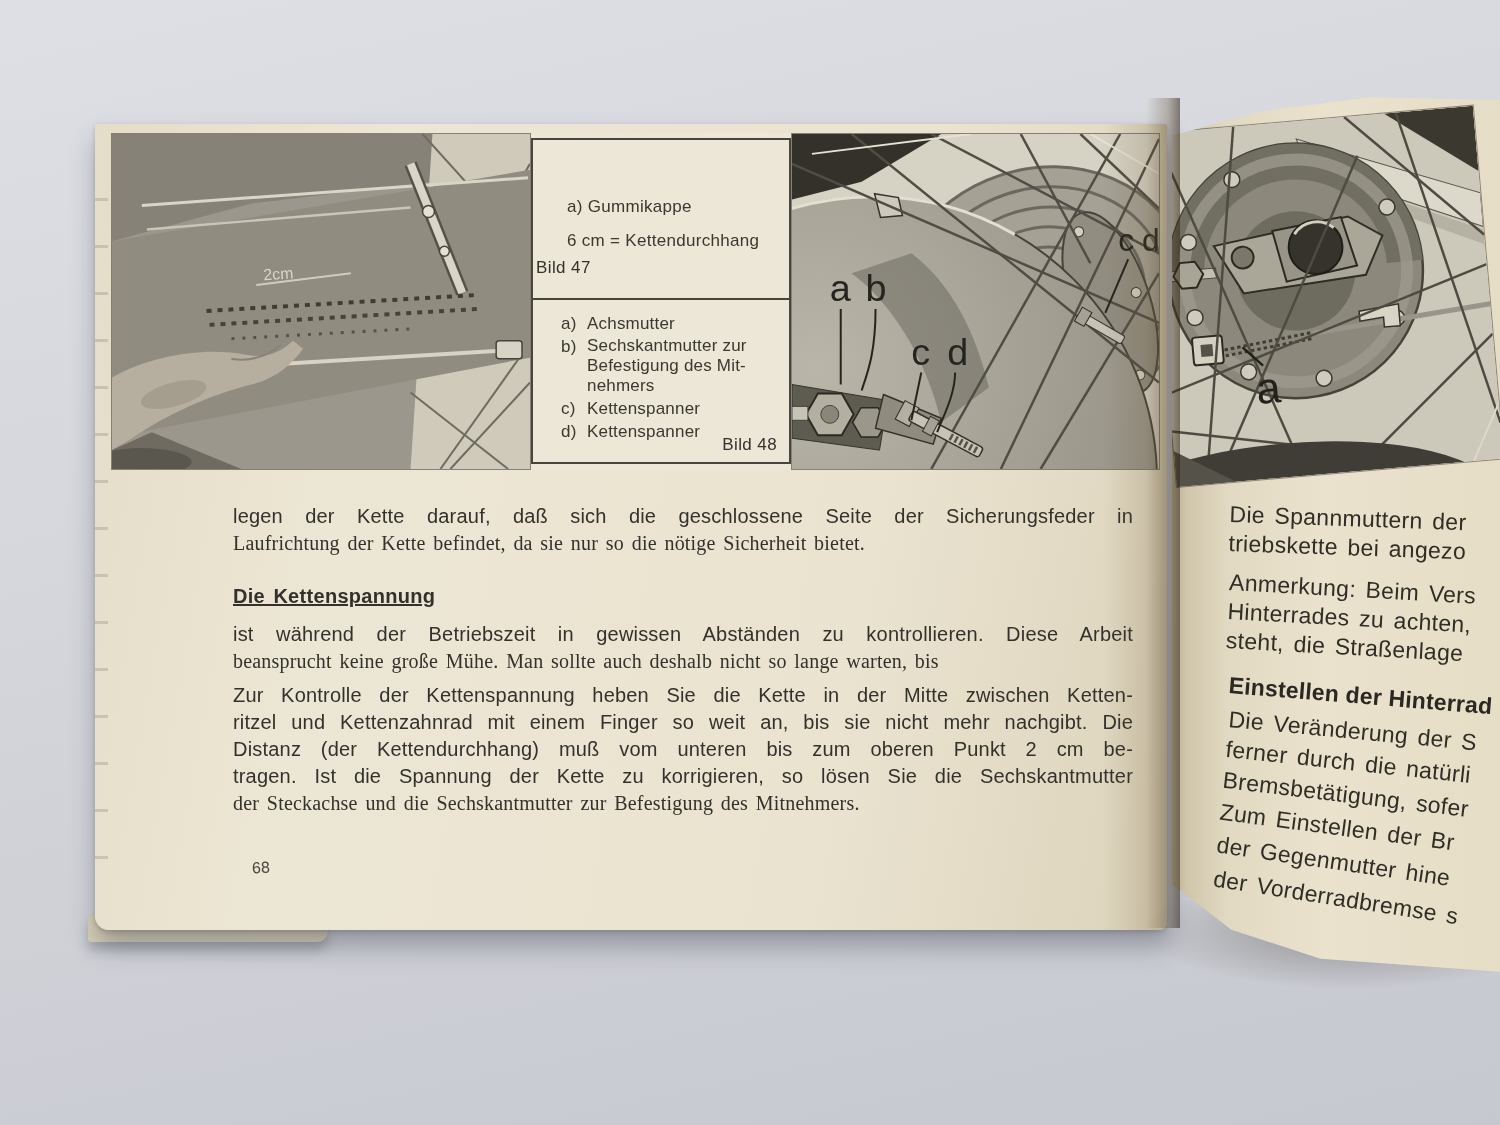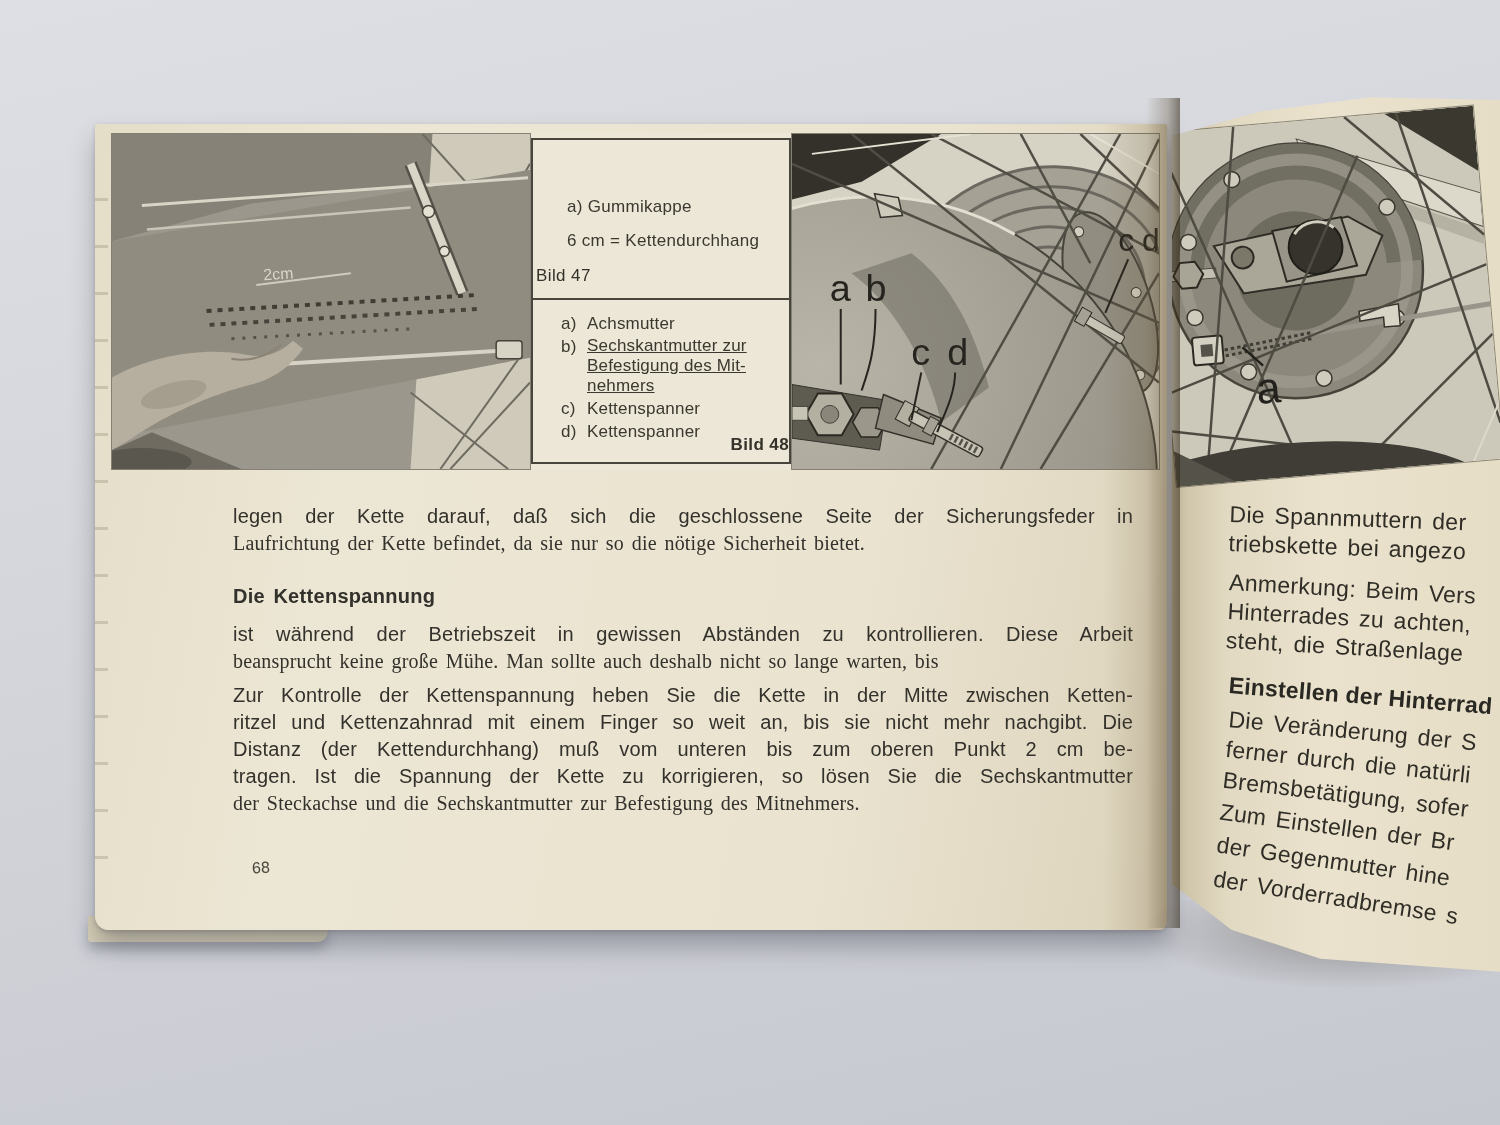--- a/index.html
+++ b/index.html
@@ -27,31 +27,31 @@
   .photo-bild48{width:369px;}
   .photo svg{display:block;width:100%;height:100%;}
 
   .caption-panel{width:260px;background:#ece7d6;position:relative;box-sizing:border-box;}
   .caption-frame{position:absolute;left:0;top:5px;right:0;height:326px;border:2px solid #47453c;box-sizing:border-box;}
   .box47{height:160px;border-bottom:2px solid #47453c;position:relative;box-sizing:border-box;padding:50px 6px 0 34px;}
   .box48{height:162px;position:relative;box-sizing:border-box;padding:13px 4px 0 28px;}
   .cap-line{font-size:17px;color:#3a382f;letter-spacing:.3px;}
   .box47 .cap-line{line-height:34px;}
   .cap-label{position:absolute;font-size:17px;color:#34322a;letter-spacing:.4px;}
-  .box47 .cap-label{left:3px;bottom:12px;text-align:center;}
-  .box48 .cap-label{right:0;bottom:7px;font-weight:700;}
+  .box47 .cap-label{left:3px;bottom:20px;text-align:center;}
+  .box48 .cap-label{right:12px;bottom:7px;font-weight:400;}
   .cap-item{display:flex;font-size:17px;line-height:21px;color:#3a382f;margin-bottom:2px;letter-spacing:.2px;}
   .cap-key{width:26px;flex:none;}
-  .cap-sub{line-height:20px;text-decoration:underline;}
+  .cap-sub{line-height:20px;}
 
   .body-text{position:absolute;left:138px;top:379px;width:900px;color:#33312b;
     font-size:20px;line-height:27px;letter-spacing:.2px;word-spacing:2.5px;}
   .jline{text-align:justify;text-align-last:justify;}
   .para .jline:last-child{text-align-last:left;font-family:Liberation Serif, serif;}
-  .body-heading{font-weight:700;font-size:20px;margin:26px 0 11px 0;letter-spacing:.3px;}
+  .body-heading{font-weight:700;font-size:20px;margin:26px 0 11px 0;letter-spacing:.3px;text-decoration:underline;}
   .p3{margin-top:7px;}
   .page-number{position:absolute;left:157px;top:735px;font-size:16px;color:#4a483e;transform:rotate(-3deg);}
 
   
   .gutter{position:absolute;left:1146px;top:98px;width:34px;height:830px;z-index:3;pointer-events:none;
     background:linear-gradient(to right,rgba(80,65,40,0),rgba(80,65,40,.30) 65%,rgba(45,35,18,.55));}
 
   
   .rp-ground{position:absolute;left:1140px;top:900px;width:380px;height:90px;
     background:radial-gradient(ellipse at 55% 35%,rgba(60,55,45,.38),rgba(60,55,45,0) 70%);}

